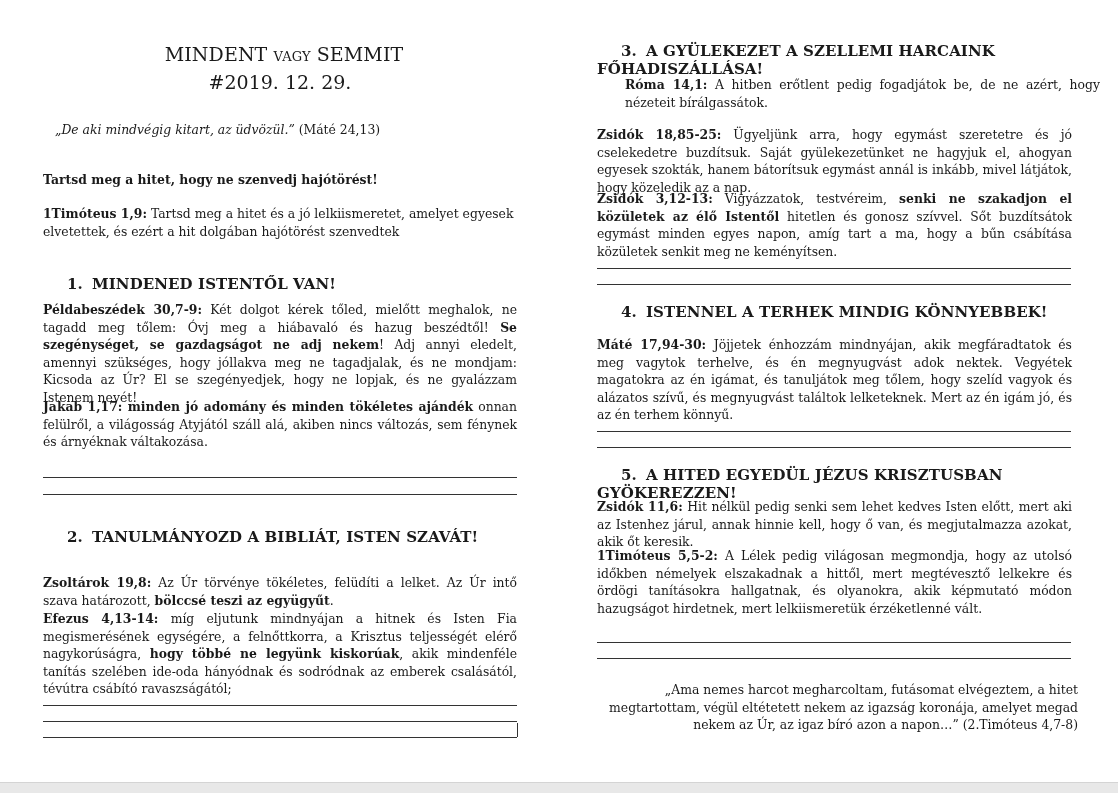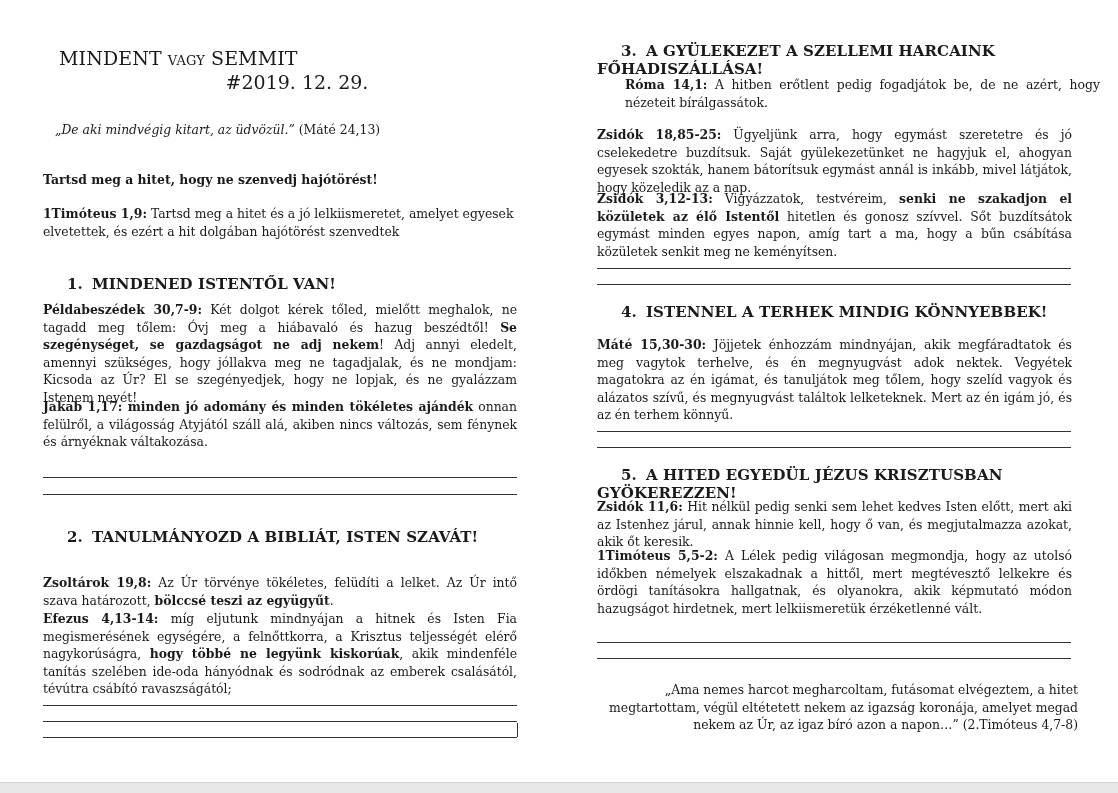--- a/index.html
+++ b/index.html
@@ -10,23 +10,23 @@
     color: #1a1a1a;
     font-size: 12.4px;
     line-height: 17.6px;
   }
   .page { position: absolute; top: 0; left: 0; width: 1118px; height: 782px; background: #fff; }
   .bottom-strip { position: absolute; left: 0; top: 782px; width: 1118px; height: 11px; background: #e8e8e8; border-top: 1px solid #d4d4d4; }
   .col { position: absolute; top: 0; }
   .col-left { left: 43px; width: 474px; }
   .col-right { left: 597px; width: 475px; }
 
-  .title { position: absolute; left: 16px; width: 474px; font-size: 19px; top: 44px; line-height: 28px; letter-spacing: 0.1px; }
+  .title { position: absolute; left: 4px; width: 474px; text-align: center; font-size: 19px; top: 44px; line-height: 20px; letter-spacing: 0.1px; }
   .title .sc { font-size: 13px; }
-  .date { position: absolute; left: 17px; width: 474px; text-align: center; font-size: 19px; top: 70px; line-height: 24px; }
+  .date { position: absolute; left: 0; width: 474px; text-align: center; font-size: 19px; top: 70px; line-height: 24px; }
 
   .blk { position: absolute; left: 0; width: 100%; }
   .j { text-align: justify; }
   .it { font-style: italic; }
   b, .b { font-weight: bold; }
 
   .heading { font-weight: bold; font-size: 15px; letter-spacing: 0.1px; }
   .heading .num { display: inline-block; width: 25px; margin-left: 24px; }
   .col-right .heading .num { margin-left: 24px; }
 
@@ -81,21 +81,21 @@
 
     <div class="blk j" style="top:126px;"><b>Zsidók 18,85-25:</b><span> Ügyeljünk arra, hogy egymást szeretetre és jó cselekedetre buzdítsuk. Saját gyülekezetünket ne hagyjuk el, ahogyan egyesek szokták, hanem bátorítsuk egymást annál is inkább, mivel látjátok, hogy közeledik az a nap.</span></div>
 
     <div class="blk j" style="top:190px;"><b>Zsidók 3,12-13:</b><span> Vigyázzatok, testvéreim, </span><b>senki ne szakadjon el közületek az élő Istentől</b><span> hitetlen és gonosz szívvel. Sőt buzdítsátok egymást minden egyes napon, amíg tart a ma, hogy a bűn csábítása közületek senkit meg ne keményítsen.</span></div>
 
     <div class="rule rule-right" style="top:268px;"></div>
     <div class="rule rule-right" style="top:284px;"></div>
 
     <div class="blk heading" style="top:304px;"><span class="num">4.</span><span>ISTENNEL A TERHEK MINDIG KÖNNYEBBEK!</span></div>
 
-    <div class="blk j" style="top:336px;"><b>Máté 15,30-30:</b><span> Jöjjetek énhozzám mindnyájan, akik megfáradtatok és meg vagytok terhelve, és én megnyugvást adok nektek. Vegyétek magatokra az én igámat, és tanuljátok meg tőlem, hogy szelíd vagyok és alázatos szívű, és megnyugvást találtok lelketeknek. Mert az én igám jó, és az én terhem könnyű.</span></div>
+    <div class="blk j" style="top:336px;"><b>Máté 17,94-30:</b><span> Jöjjetek énhozzám mindnyájan, akik megfáradtatok és meg vagytok terhelve, és én megnyugvást adok nektek. Vegyétek magatokra az én igámat, és tanuljátok meg tőlem, hogy szelíd vagyok és alázatos szívű, és megnyugvást találtok lelketeknek. Mert az én igám jó, és az én terhem könnyű.</span></div>
 
     <div class="rule rule-right" style="top:431px;"></div>
     <div class="rule rule-right" style="top:447px;"></div>
 
     <div class="blk heading" style="top:467px;"><span class="num">5.</span><span>A HITED EGYEDÜL JÉZUS KRISZTUSBAN GYÖKEREZZEN!</span></div>
 
     <div class="blk j" style="top:498px;"><b>Zsidók 11,6:</b><span> Hit nélkül pedig senki sem lehet kedves Isten előtt, mert aki az Istenhez járul, annak hinnie kell, hogy ő van, és megjutalmazza azokat, akik őt keresik.</span></div>
 
     <div class="blk j" style="top:547px;"><b>1Timóteus 5,5-2:</b><span> A Lélek pedig világosan megmondja, hogy az utolsó időkben némelyek elszakadnak a hittől, mert megtévesztő lelkekre és ördögi tanításokra hallgatnak, és olyanokra, akik képmutató módon hazugságot hirdetnek, mert lelkiismeretük érzéketlenné vált.</span></div>
 

